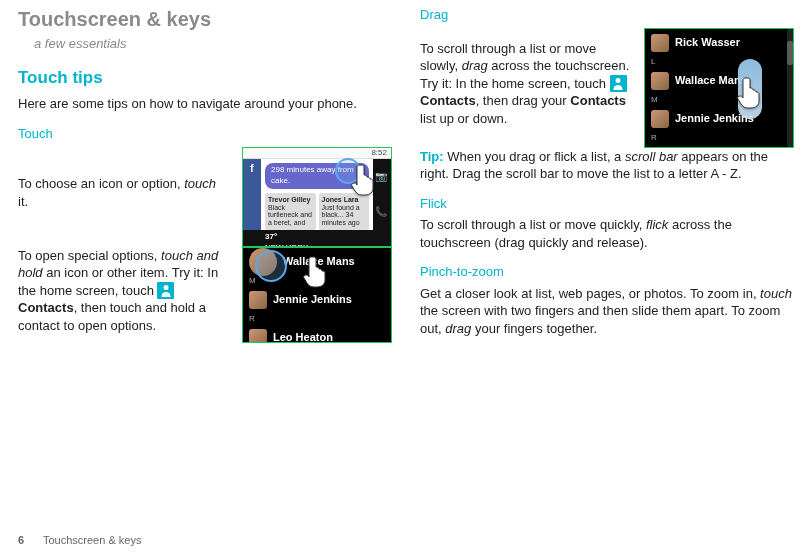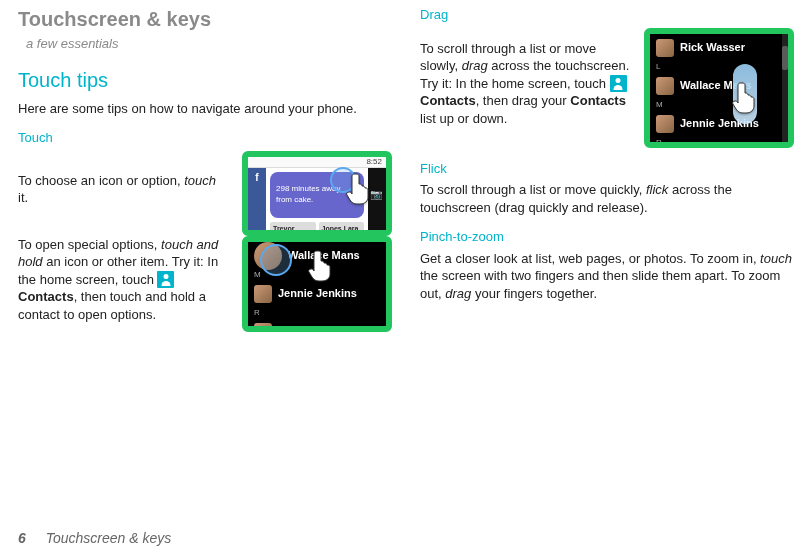--- a/index.html
+++ b/index.html
@@ -26,44 +26,44 @@
   .col{flex:1;min-width:0}
   h1{
     margin:0;
     font-size:20px;
     font-weight:700;
     color:#8a8a8a;
   }
   .subtitle{
     font-style:italic;
     color:#8a8a8a;
-    margin:2px 8px 14px;
+    margin:2px 16px 14px;
   }
   h2.section{
     margin:4px 0 6px;
-    font-size:20px;
-    font-weight:400;
+    font-size:17px;
+    font-weight:700;
     color:var(--cyan);
   }
   h3.sub{
     margin:12px 0 4px;
     font-size:13px;
     font-weight:400;
     color:var(--cyan);
   }
   p{margin:0 0 8px}
   .i{font-style:italic}
   .b{font-weight:700}
   .tip-label{color:var(--cyan);font-weight:700}
   .row{display:flex;gap:14px;align-items:center}
   .row>p{flex:1}
   .screenshot{
     width:150px;height:auto;
-    border:6px solid #22c55e;
-    border-radius:6px;
+    border:1px solid #22c55e;
+    border-radius:0;
     background:#e9e9e9;
     box-sizing:border-box;
   }
   
   .contacts-icon{
     display:inline-block;
     width:17px;height:17px;
     background:var(--cyan);
     vertical-align:-4px;
     position:relative;
@@ -76,42 +76,42 @@
     width:5px;height:5px;border-radius:50%;background:#fff;
   }
   .contacts-icon::after{
     content:"";
     position:absolute;left:50%;bottom:2px;transform:translateX(-50%);
     width:9px;height:5px;border-radius:5px 5px 0 0;background:#fff;
   }
   
   .footer{
     position:absolute;left:18px;bottom:10px;
-    font-size:14px;color:#666;font-style:italic;
+    font-size:11px;color:#666;
   }
   .footer .pg{font-weight:700;margin-right:16px}
 
   
   .mock-touch{
-    height:85px;
+    height:100px;
     display:flex;flex-direction:column;
     overflow:hidden;
     position:relative;
     font-size:9px;
   }
   .mock-touch .status{
     background:#fafafa;height:12px;
     display:flex;justify-content:flex-end;align-items:center;
     padding:0 4px;font-size:8px;color:#444;border-bottom:1px solid #ddd;
   }
   .mock-touch .mid{flex:1;display:flex}
   .mock-touch .fb{width:18px;background:#3b5998;display:flex;flex-direction:column;align-items:center;padding-top:3px}
   .mock-touch .fb span{color:#fff;font-weight:700;font-size:10px}
   .mock-touch .feed{flex:1;background:#fff;display:flex;flex-direction:column}
-  .mock-touch .bubble{background:#66c;color:#fff;border-radius:8px;margin:4px;padding:12px 6px;font-size:8px;width:fit-content}
+  .mock-touch .bubble{background:#66c;color:#fff;border-radius:8px;margin:4px;padding:2px 6px;font-size:8px;width:fit-content}
   .mock-touch .cards{flex:1;display:flex;gap:3px;padding:0 4px}
   .mock-touch .card{flex:1;background:#ddd;border-radius:2px;padding:3px;font-size:7px;line-height:1.1;color:#222}
   .mock-touch .card .nm{font-weight:700}
   .mock-touch .side{width:18px;background:#111;display:flex;flex-direction:column;justify-content:space-around;align-items:center}
   .mock-touch .side span{color:#fff;font-size:10px;font-weight:700}
   .mock-touch .weather{background:#111;color:#fff;padding:2px 22px;font-size:8px}
   
   .hand{
     position:absolute;
     width:30px;height:36px;
@@ -267,20 +267,23 @@
         <div class="drag-hand-box">
           <div class="drag-arrow"></div>
           <div class="hand" style="left:6px;top:16px">
             <svg viewBox="0 0 30 36">
                 <path d="M13 3c1 0 2 1 2 2v8h1c1 0 2 1 2 2h1c1 0 2 1 2 2h1c1 0 2 1 2 2v7c0 4-3 7-8 7h-3c-3 0-5-1-7-4l-3-5c-1-1 0-3 2-3 1 0 2 0 3 2V5c0-1 1-2 2-2z" fill="#fff" stroke="#333"></path>
               </svg>
           </div>
         </div>
       </div>
     </div>
+    <p>
+      <span class="tip-label">Tip:</span><span> When you drag or flick a list, a </span><span class="i">scroll bar</span><span> appears on the right. Drag the scroll bar to move the list to a letter A - Z.</span>
+    </p>
 
     <h3 class="sub">Flick</h3>
     <p>
       <span>To scroll through a list or move quickly, </span><span class="i">flick</span><span> across the touchscreen (drag quickly and release).</span>
     </p>
 
     <h3 class="sub">Pinch-to-zoom</h3>
     <p>
       <span>Get a closer look at list, web pages, or photos. To zoom in, </span><span class="i">touch</span><span> the screen with two fingers and then slide them apart. To zoom out, </span><span class="i">drag</span><span> your fingers together.</span>
     </p>

